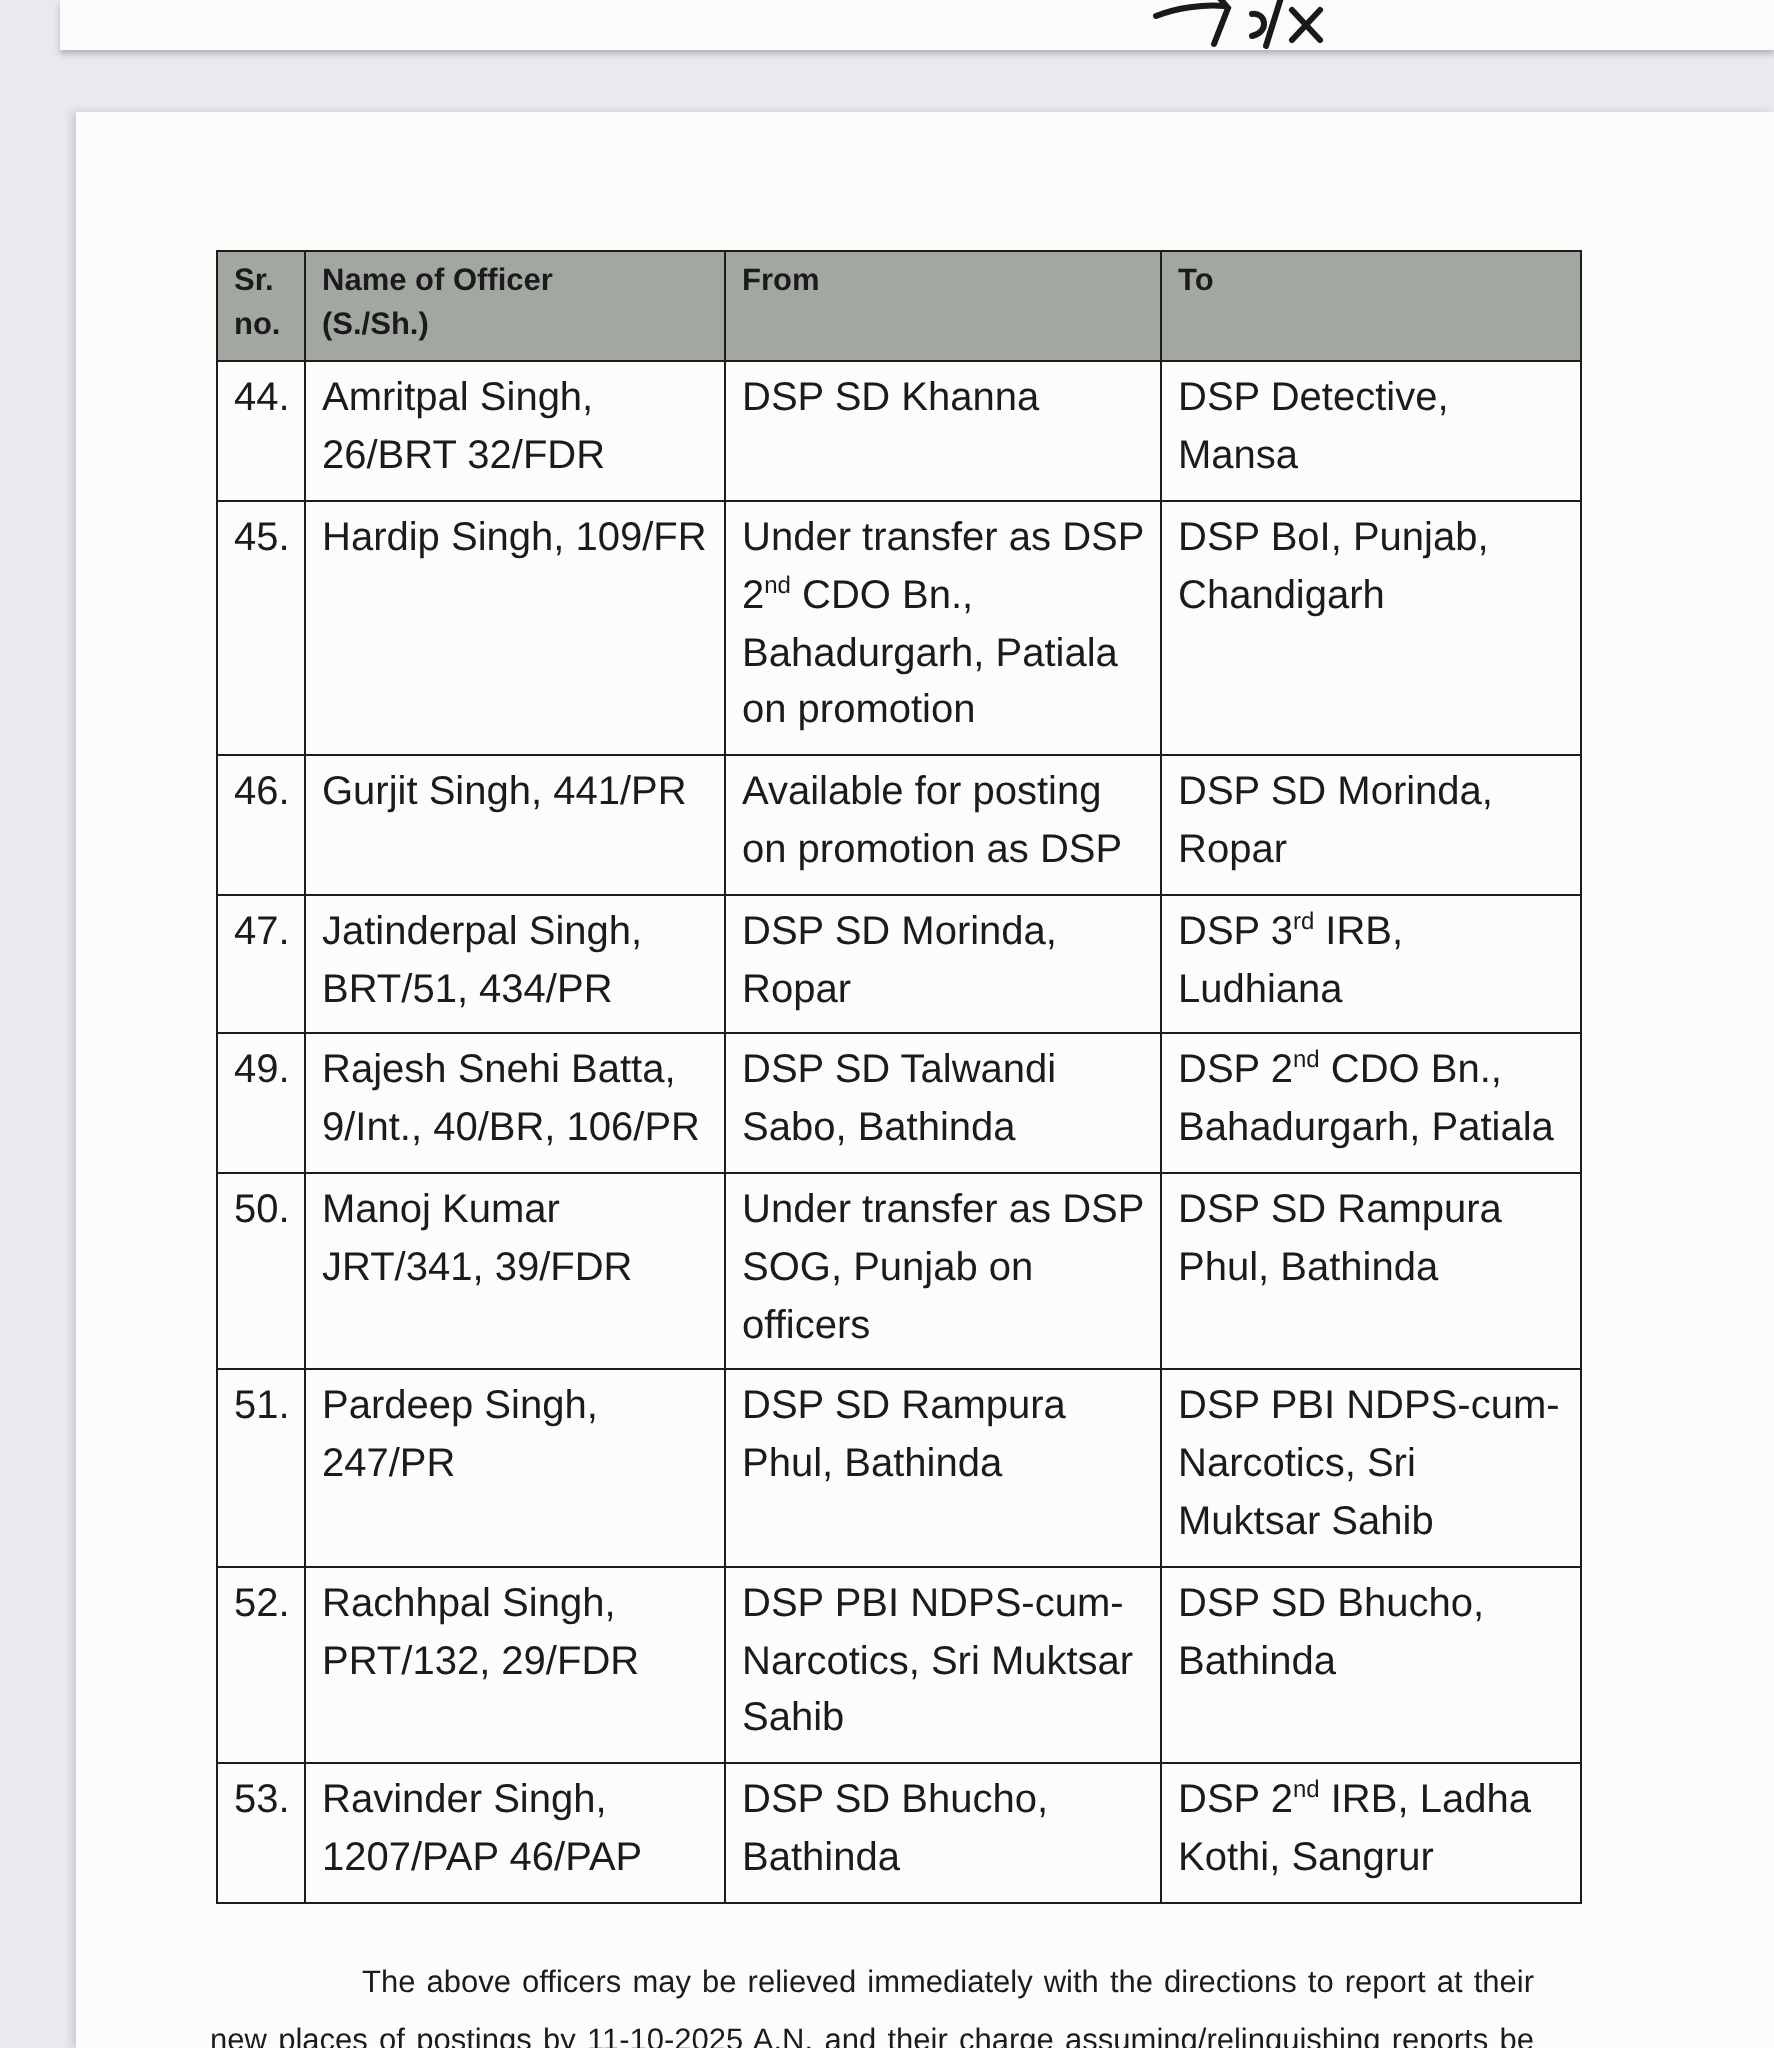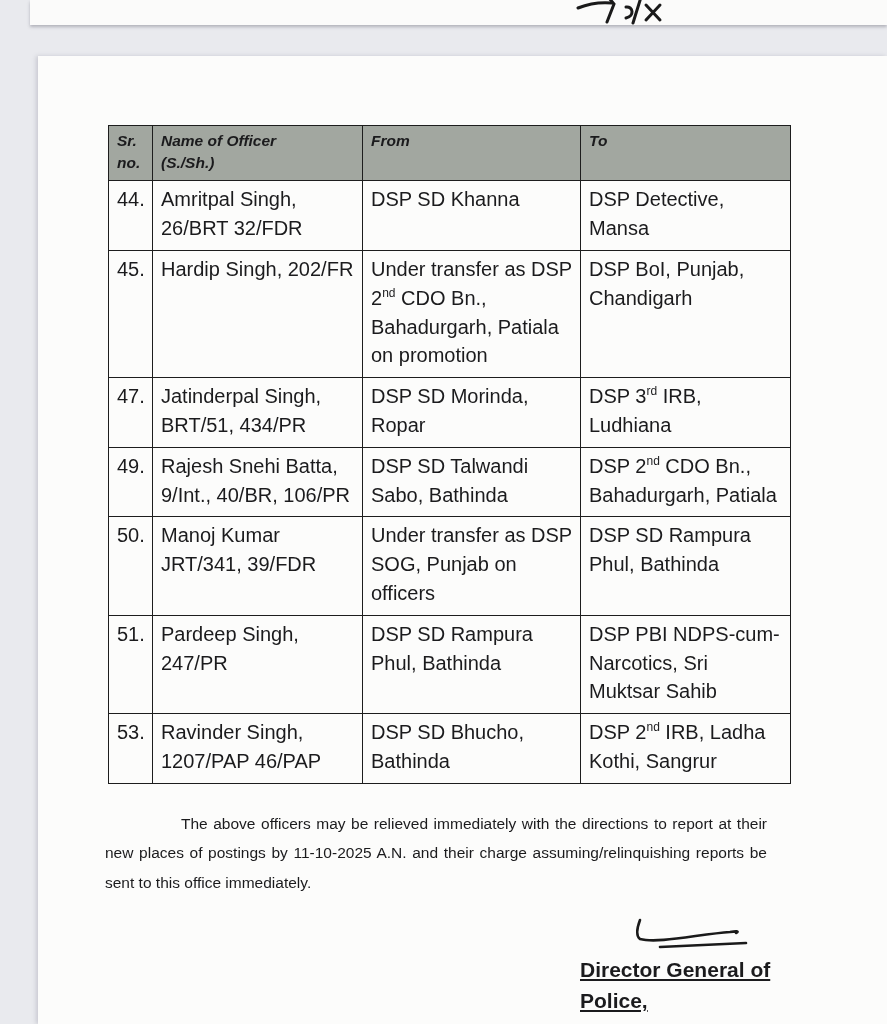--- a/index.html
+++ b/index.html
@@ -29,21 +29,21 @@
   table.transfer th, table.transfer td{
     border:1.7px solid #1d1d1d;
     padding:4px 7px 7px 8px;
     vertical-align:top;
     font-size:20px;line-height:1.44;
     white-space:pre-line;
     overflow-wrap:break-word;
   }
   table.transfer th{
     background:#a2a7a0;
-    text-align:left;font-weight:bold;font-size:15.5px;line-height:1.4;font-style:italic;
+    text-align:left;font-weight:bold;font-size:15.5px;line-height:1.4;
   }
   col.c-sr{width:44px;}
   col.c-name{width:210px;}
   col.c-from{width:218px;}
   col.c-to{width:210px;}
   sup{font-size:.6em;vertical-align:super;line-height:0;text-align:center;}
   .order-para{
     margin:25px 120px 0 67px;
     font-size:15.5px;line-height:1.92;
     text-align:justify;text-indent:76px;
@@ -94,23 +94,29 @@
       </thead>
       <tbody>
           <tr>
             <td>44.</td>
             <td>Amritpal Singh, 26/BRT 32/FDR</td>
             <td>DSP SD Khanna</td>
             <td>DSP Detective, Mansa</td>
           </tr>
           <tr>
             <td>45.</td>
-            <td>Hardip Singh, 202/FR</td>
+            <td>Hardip Singh, 109/FR</td>
             <td>Under transfer as DSP 2<sup>nd</sup> CDO Bn., Bahadurgarh, Patiala on promotion</td>
             <td>DSP BoI, Punjab, Chandigarh</td>
+          </tr>
+          <tr>
+            <td>46.</td>
+            <td>Gurjit Singh, 441/PR</td>
+            <td>Available for posting on promotion as DSP</td>
+            <td>DSP SD Morinda, Ropar</td>
           </tr>
           <tr>
             <td>47.</td>
             <td>Jatinderpal Singh, BRT/51, 434/PR</td>
             <td>DSP SD Morinda, Ropar</td>
             <td>DSP 3<sup>rd</sup> IRB, Ludhiana</td>
           </tr>
           <tr>
             <td>49.</td>
             <td>Rajesh Snehi Batta, 9/Int., 40/BR, 106/PR</td>
@@ -121,20 +127,26 @@
             <td>50.</td>
             <td>Manoj Kumar JRT/341, 39/FDR</td>
             <td>Under transfer as DSP SOG, Punjab on officers</td>
             <td>DSP SD Rampura Phul, Bathinda</td>
           </tr>
           <tr>
             <td>51.</td>
             <td>Pardeep Singh, 247/PR</td>
             <td>DSP SD Rampura Phul, Bathinda</td>
             <td>DSP PBI NDPS-cum-Narcotics, Sri Muktsar Sahib</td>
+          </tr>
+          <tr>
+            <td>52.</td>
+            <td>Rachhpal Singh, PRT/132, 29/FDR</td>
+            <td>DSP PBI NDPS-cum-Narcotics, Sri Muktsar Sahib</td>
+            <td>DSP SD Bhucho, Bathinda</td>
           </tr>
           <tr>
             <td>53.</td>
             <td>Ravinder Singh, 1207/PAP 46/PAP</td>
             <td>DSP SD Bhucho, Bathinda</td>
             <td>DSP 2<sup>nd</sup> IRB, Ladha Kothi, Sangrur</td>
           </tr>
         </tbody>
     </table>
 

